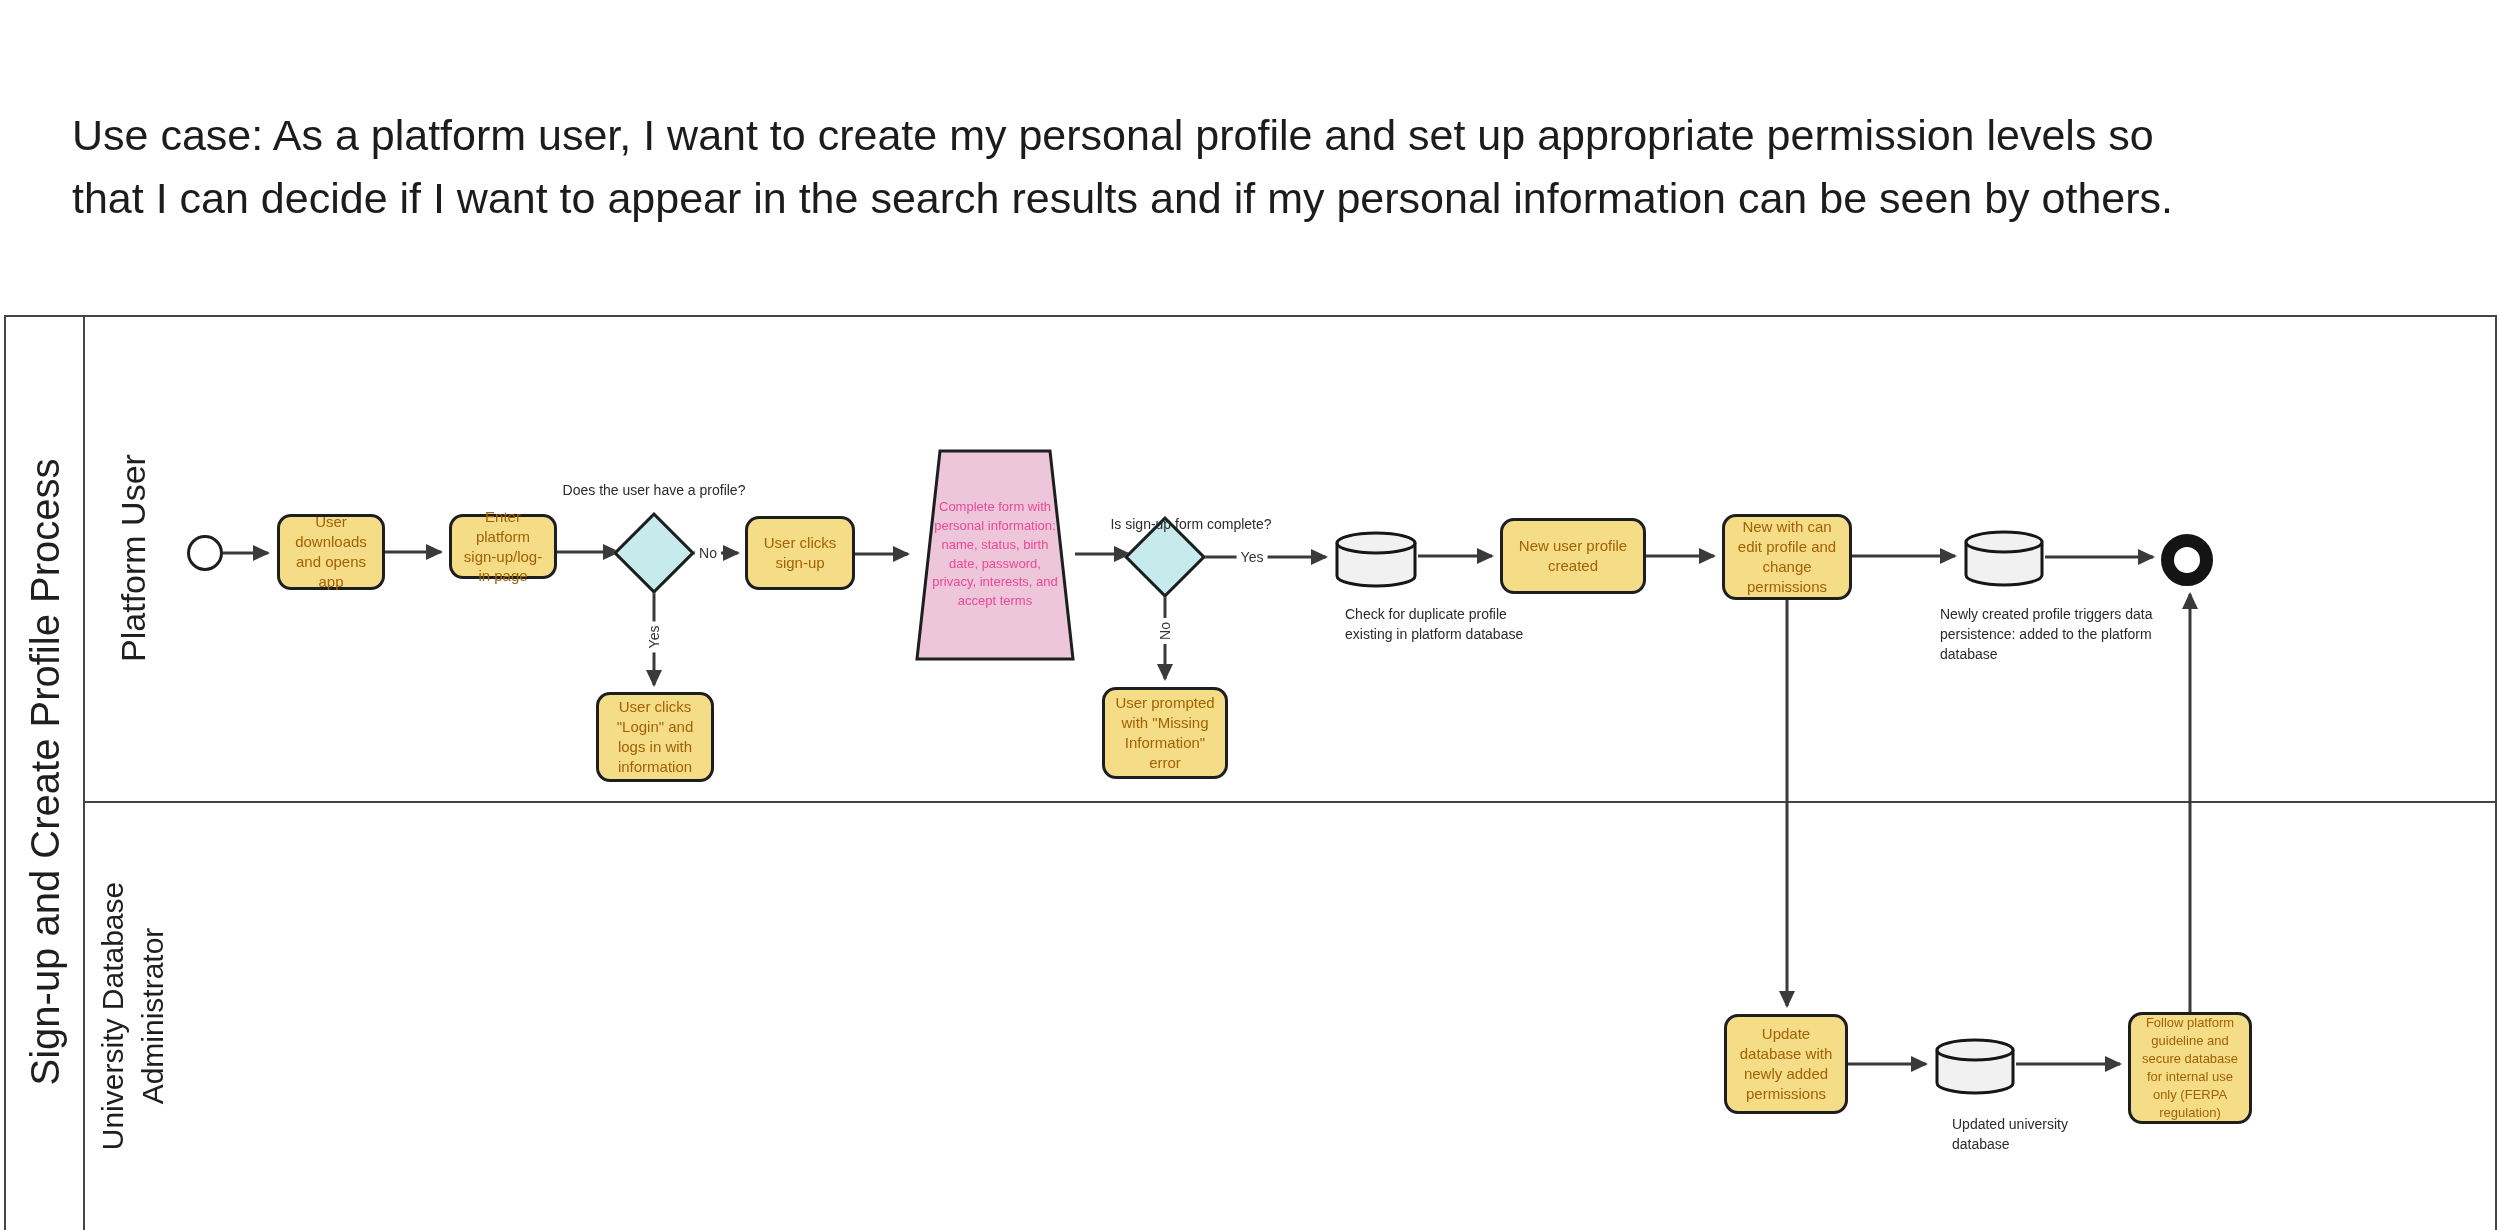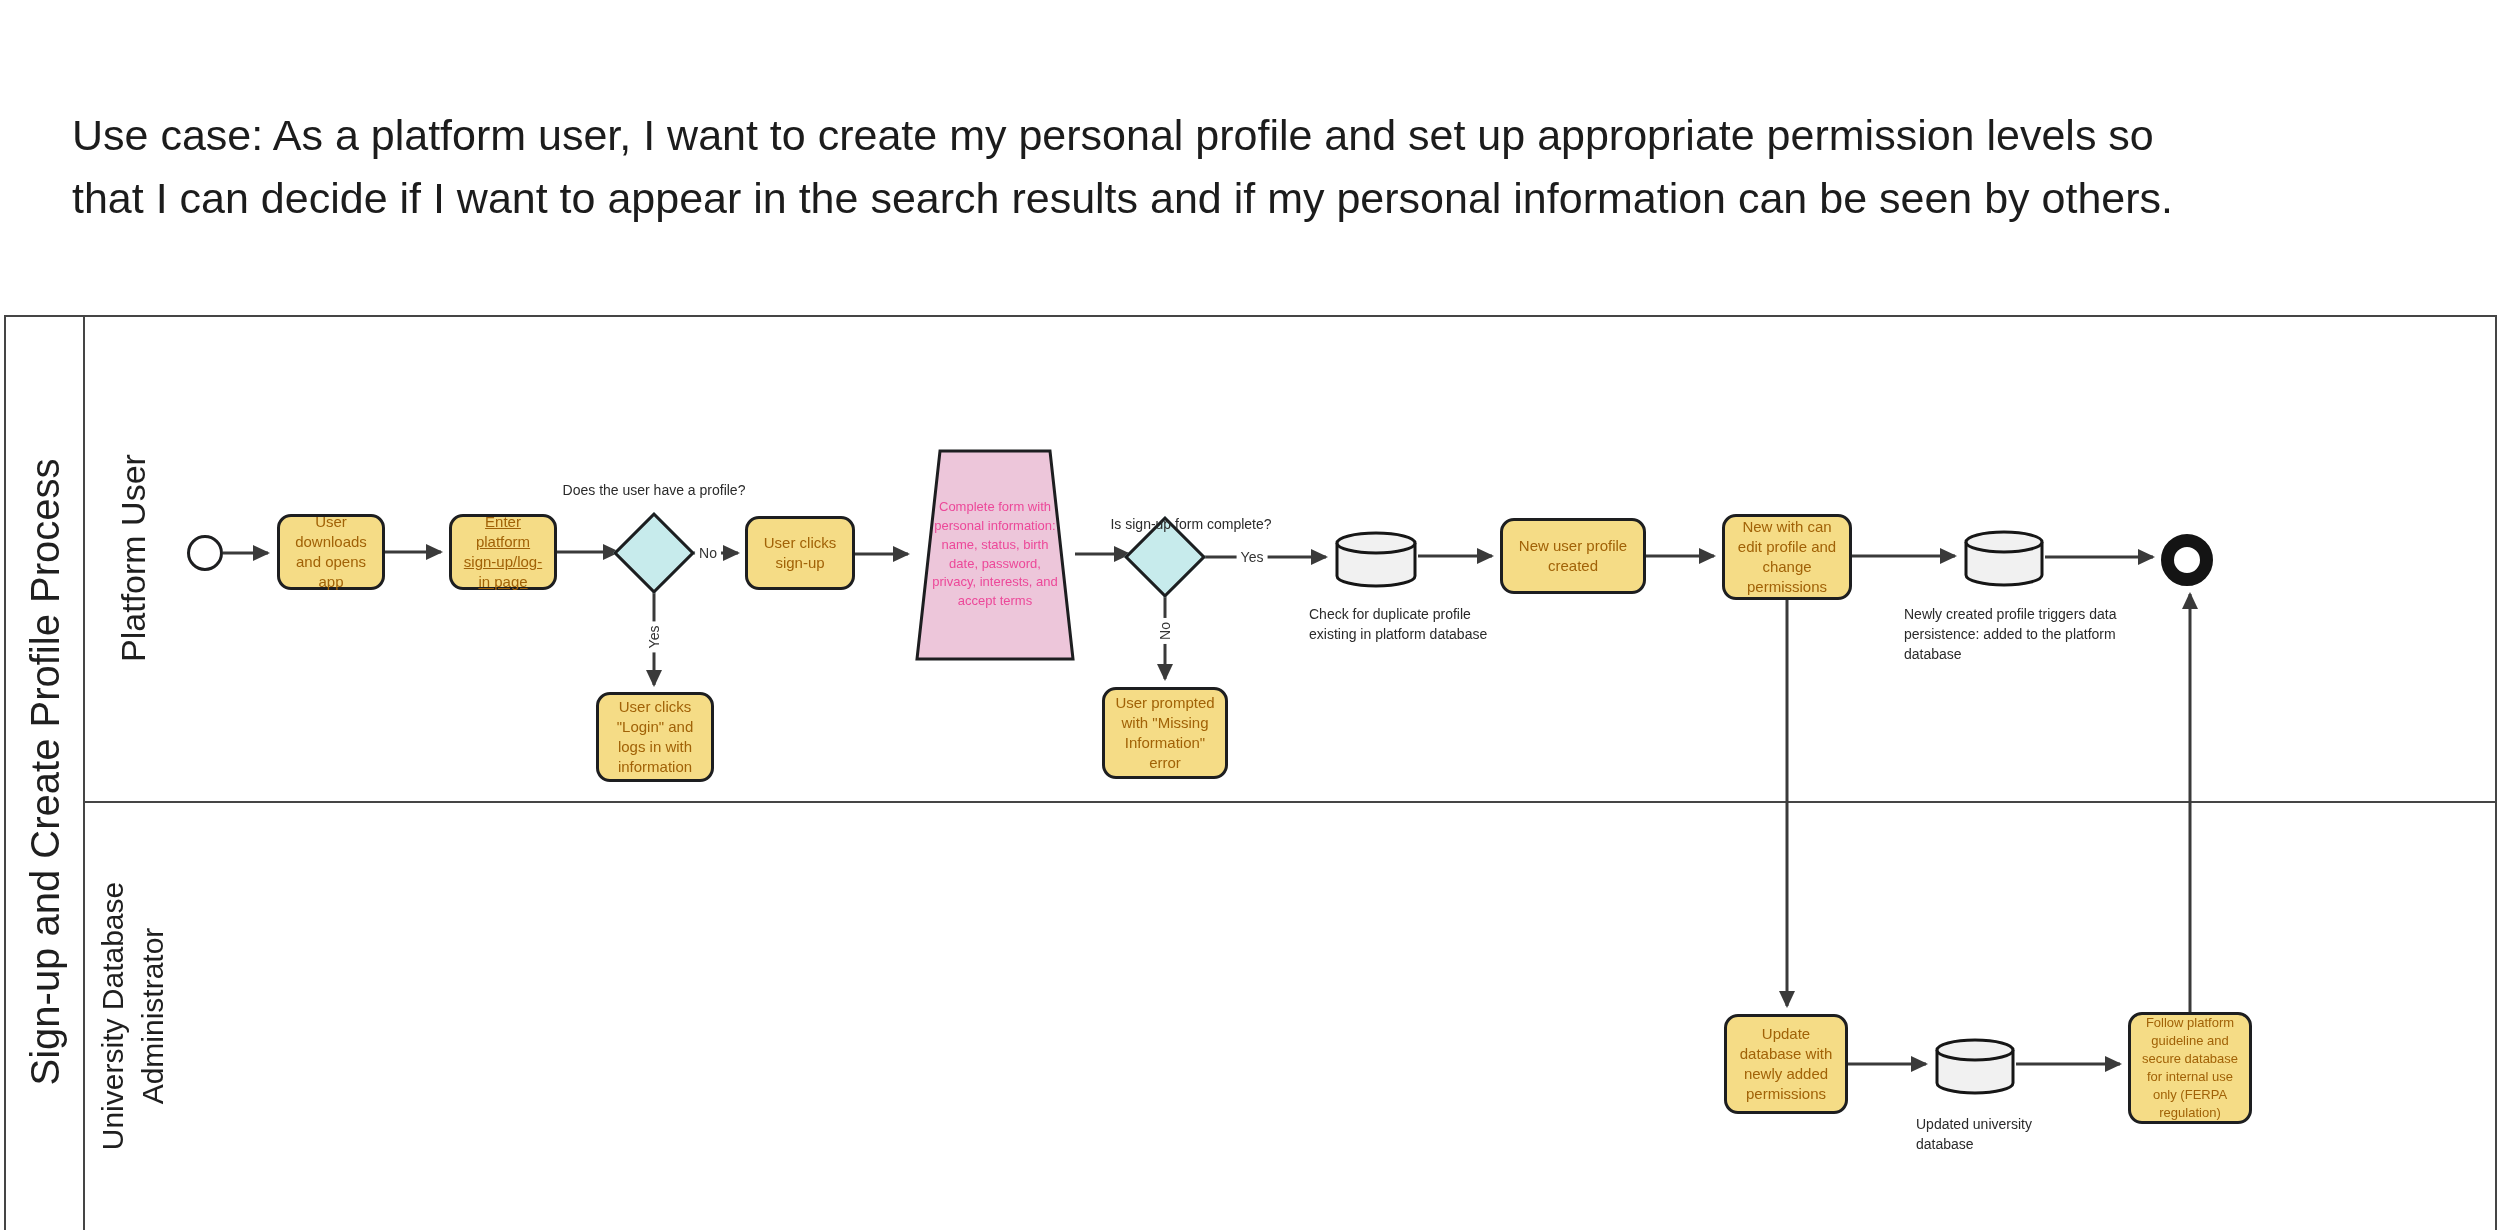--- a/index.html
+++ b/index.html
@@ -47,21 +47,21 @@
   
   .trapezoid{position:absolute;}
   .trapezoid .trap-text{
     position:absolute;left:50%;top:50%;transform:translate(-50%,-50%);
     width:126px;text-align:center;font-size:13px;line-height:1.45;color:#ec4899;
   }
   
   .cyl{position:absolute;}
   
   .note{
-    position:absolute;font-size:14px;line-height:1.42;color:#2a2a2a;
+    position:absolute;font-size:14px;line-height:1.42;color:#2a2a2a;margin-left:36px;
   }
   .qlabel{
     position:absolute;font-size:14px;color:#2a2a2a;white-space:nowrap;
     transform:translateX(-50%);
   }
   .edge-label{
     position:absolute;font-size:14px;color:#333;background:#fff;
     padding:0 4px;transform:translate(-50%,-50%);white-space:nowrap;
   }
   .edge-label.vert{transform:translate(-50%,-50%) rotate(-90deg);}
@@ -111,21 +111,21 @@
     <path d="M1848,1064 L1926,1064" marker-end="url(#ah)"></path>
     <path d="M2016,1064 L2120,1064" marker-end="url(#ah)"></path>
     <path d="M2190,1012 L2190,594" marker-end="url(#ah)"></path>
   </g>
 </svg>
 
 <div class="start-event" style="left:187px;top:535px;"></div>
 
 <div class="task" style="left:277px;top:514px;width:108px;height:76px;">User downloads and opens app</div>
 
-<div class="task" style="left:449px;top:514px;width:108px;height:76px;text-decoration:underline;">Enter platform sign-up/log-in page</div>
+<div class="task" style="left:449px;top:514px;width:108px;height:65px;">Enter platform sign-up/log-in page</div>
 
 <div class="gateway" style="left:625px;top:524px;"></div>
 <div class="qlabel" style="left:654px;top:482px;">Does the user have a profile?</div>
 <span class="edge-label" style="left:708px;top:553px;">No</span>
 <span class="edge-label vert" style="left:654px;top:637px;">Yes</span>
 
 <div class="task" style="left:596px;top:692px;width:118px;height:90px;">User clicks "Login" and logs in with information</div>
 
 <div class="task" style="left:745px;top:516px;width:110px;height:74px;">User clicks sign-up</div>
 

